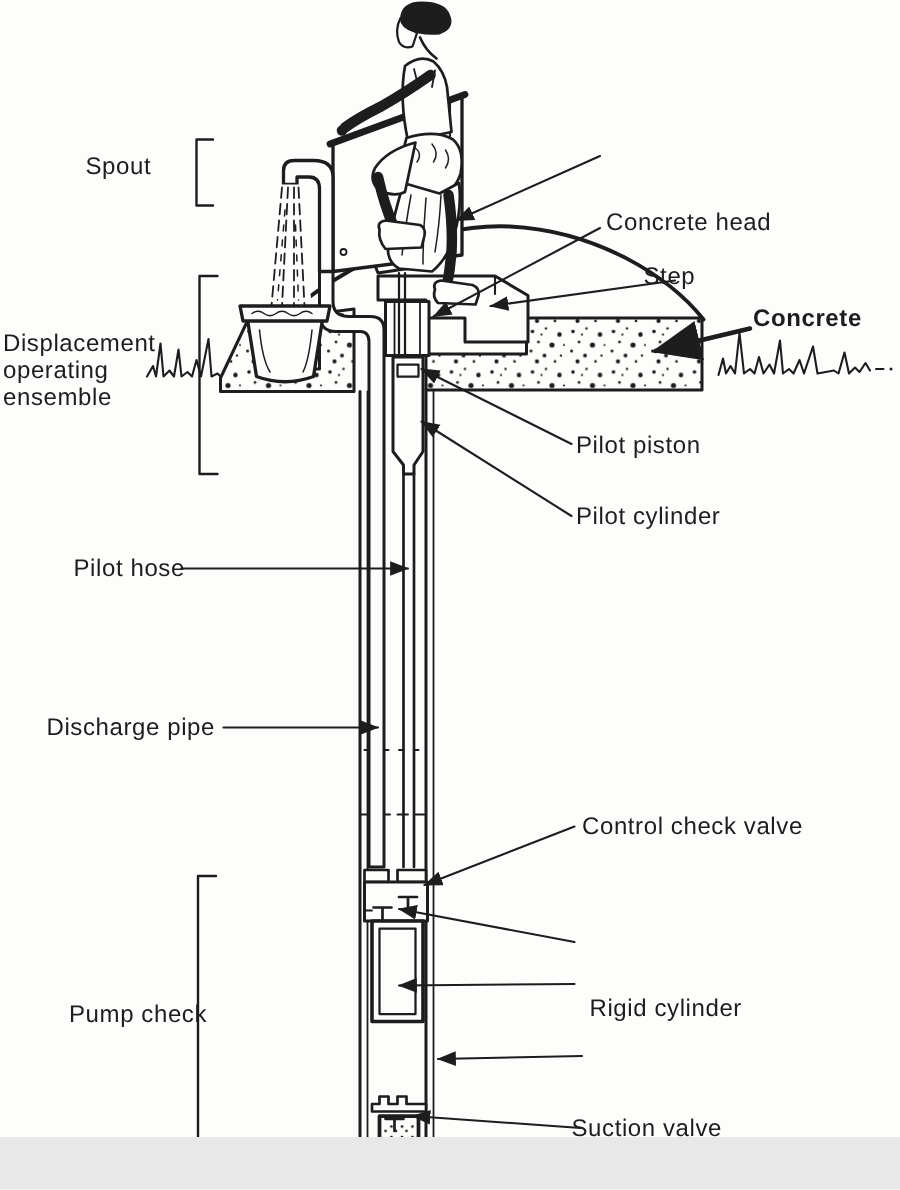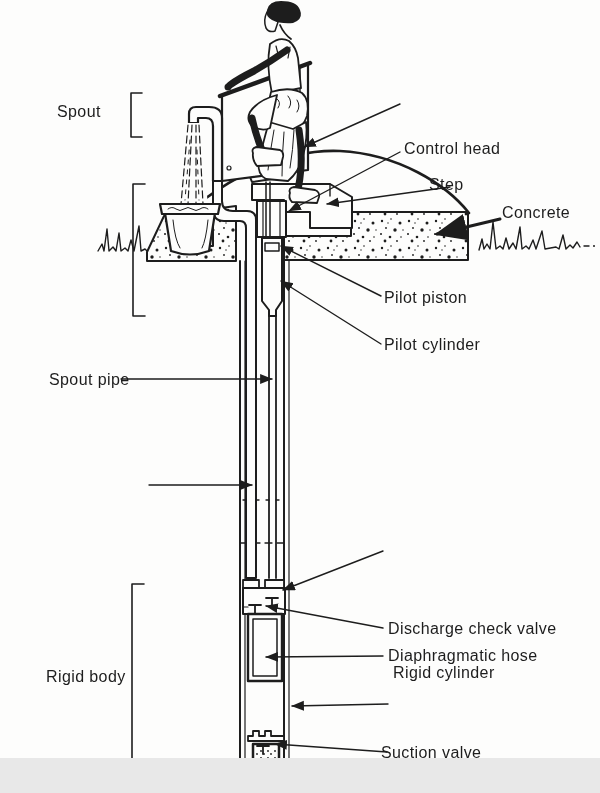--- a/index.html
+++ b/index.html
@@ -1,21 +1,21 @@
 <!DOCTYPE html>
 <html><head>
 <meta charset="utf-8">
 <style>
   html,body{margin:0;padding:0;background:#e8e8e8;}
   .stage{position:relative;width:600px;height:758px;background:#fdfdfc;overflow:hidden;
          font-family:"Liberation Sans",sans-serif;}
   .art{position:absolute;left:0;top:0;}
   .lbl{position:absolute;font-size:16px;line-height:18px;color:#1d1d1d;
        letter-spacing:0.4px;white-space:nowrap;}
-  .lbl.bold{font-weight:normal;}
+  .lbl.bold{font-weight:bold;}
 </style>
 </head>
 <body>
 
 <div class="stage">
 
 <svg class="art" width="600" height="793" viewBox="0 0 600 793">
   <defs>
     <marker id="arr" markerWidth="10" markerHeight="8" refX="8.5" refY="3.5" orient="auto">
       <path d="M0,0 L9,3.5 L0,7 Z" fill="#1d1d1d" stroke="none"></path>
@@ -202,41 +202,46 @@
     <g stroke-width="1.6">
       <path d="M142,93 L131,93 L131,137 L142,137"></path>
       <path d="M145,184 L133,184 L133,316 L145,316"></path>
       <path d="M144,584 L132,584 L132,769 L144,769"></path>
     </g>
   </g>
 </svg>
 
 <div class="lbl" style="left:57px;top:103px">Spout</div>
 
-
-<div class="lbl" style="left:49px;top:371px">Spout pipe</div>
-
-
-<div class="lbl" style="left:46px;top:668px">Rigid body</div>
-
-
-<div class="lbl" style="left:404px;top:140px">Control head</div>
+<div class="lbl" style="left:2px;top:221px">
+  <div>Displacement</div>
+  <div>operating</div>
+  <div>ensemble</div>
+</div>
+
+<div class="lbl" style="left:49px;top:371px">Pilot hose</div>
+
+<div class="lbl" style="left:31px;top:477px">Discharge pipe</div>
+
+<div class="lbl" style="left:46px;top:668px">Pump check</div>
+
+
+<div class="lbl" style="left:404px;top:140px">Concrete head</div>
 
 <div class="lbl" style="left:429px;top:176px">Step</div>
 
 <div class="lbl bold" style="left:502px;top:204px">Concrete</div>
 
 <div class="lbl" style="left:384px;top:289px">Pilot piston</div>
 
 <div class="lbl" style="left:384px;top:336px">Pilot cylinder</div>
 
-
-<div class="lbl" style="left:388px;top:620px">Discharge check valve</div>
-
-<div class="lbl" style="left:388px;top:647px">Diaphragmatic hose</div>
+<div class="lbl" style="left:388px;top:543px">Control check valve</div>
+
+
 
 <div class="lbl" style="left:393px;top:664px">Rigid cylinder</div>
 
 <div class="lbl" style="left:381px;top:744px">Suction valve</div>
 
 <div class="lbl" style="left:391px;top:774px">Operating</div>
 
 </div>
 
 </body></html>

